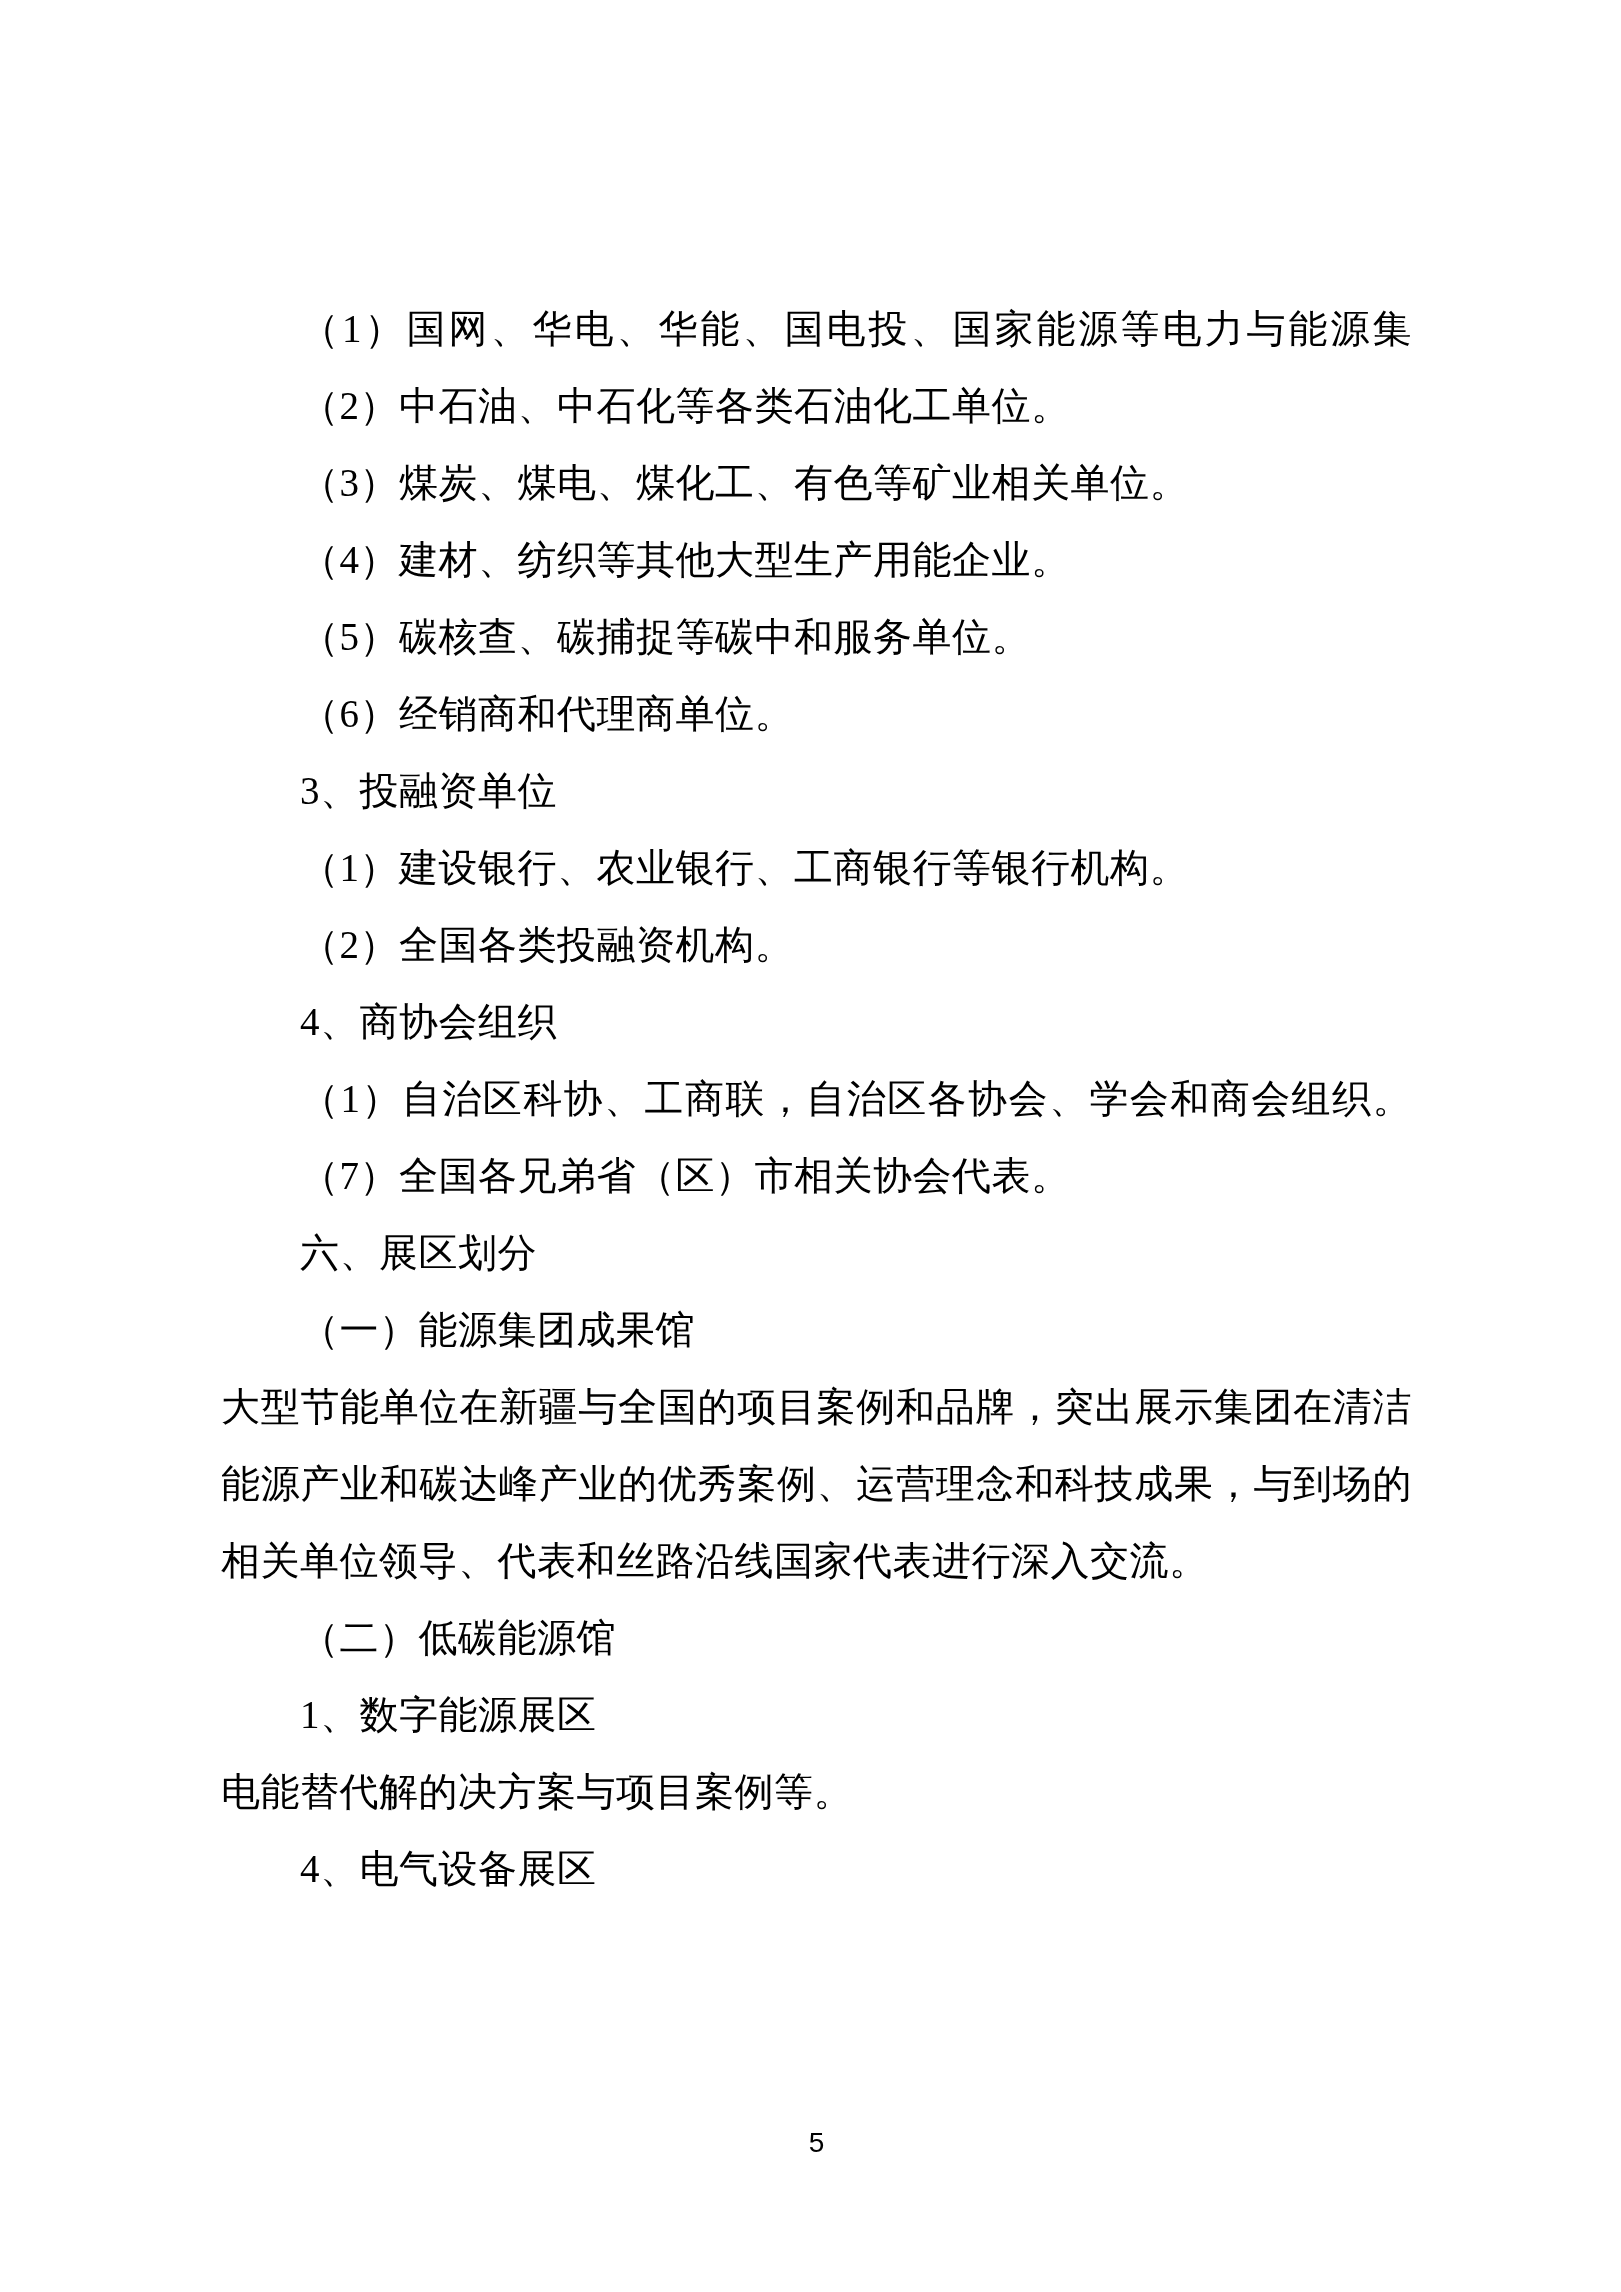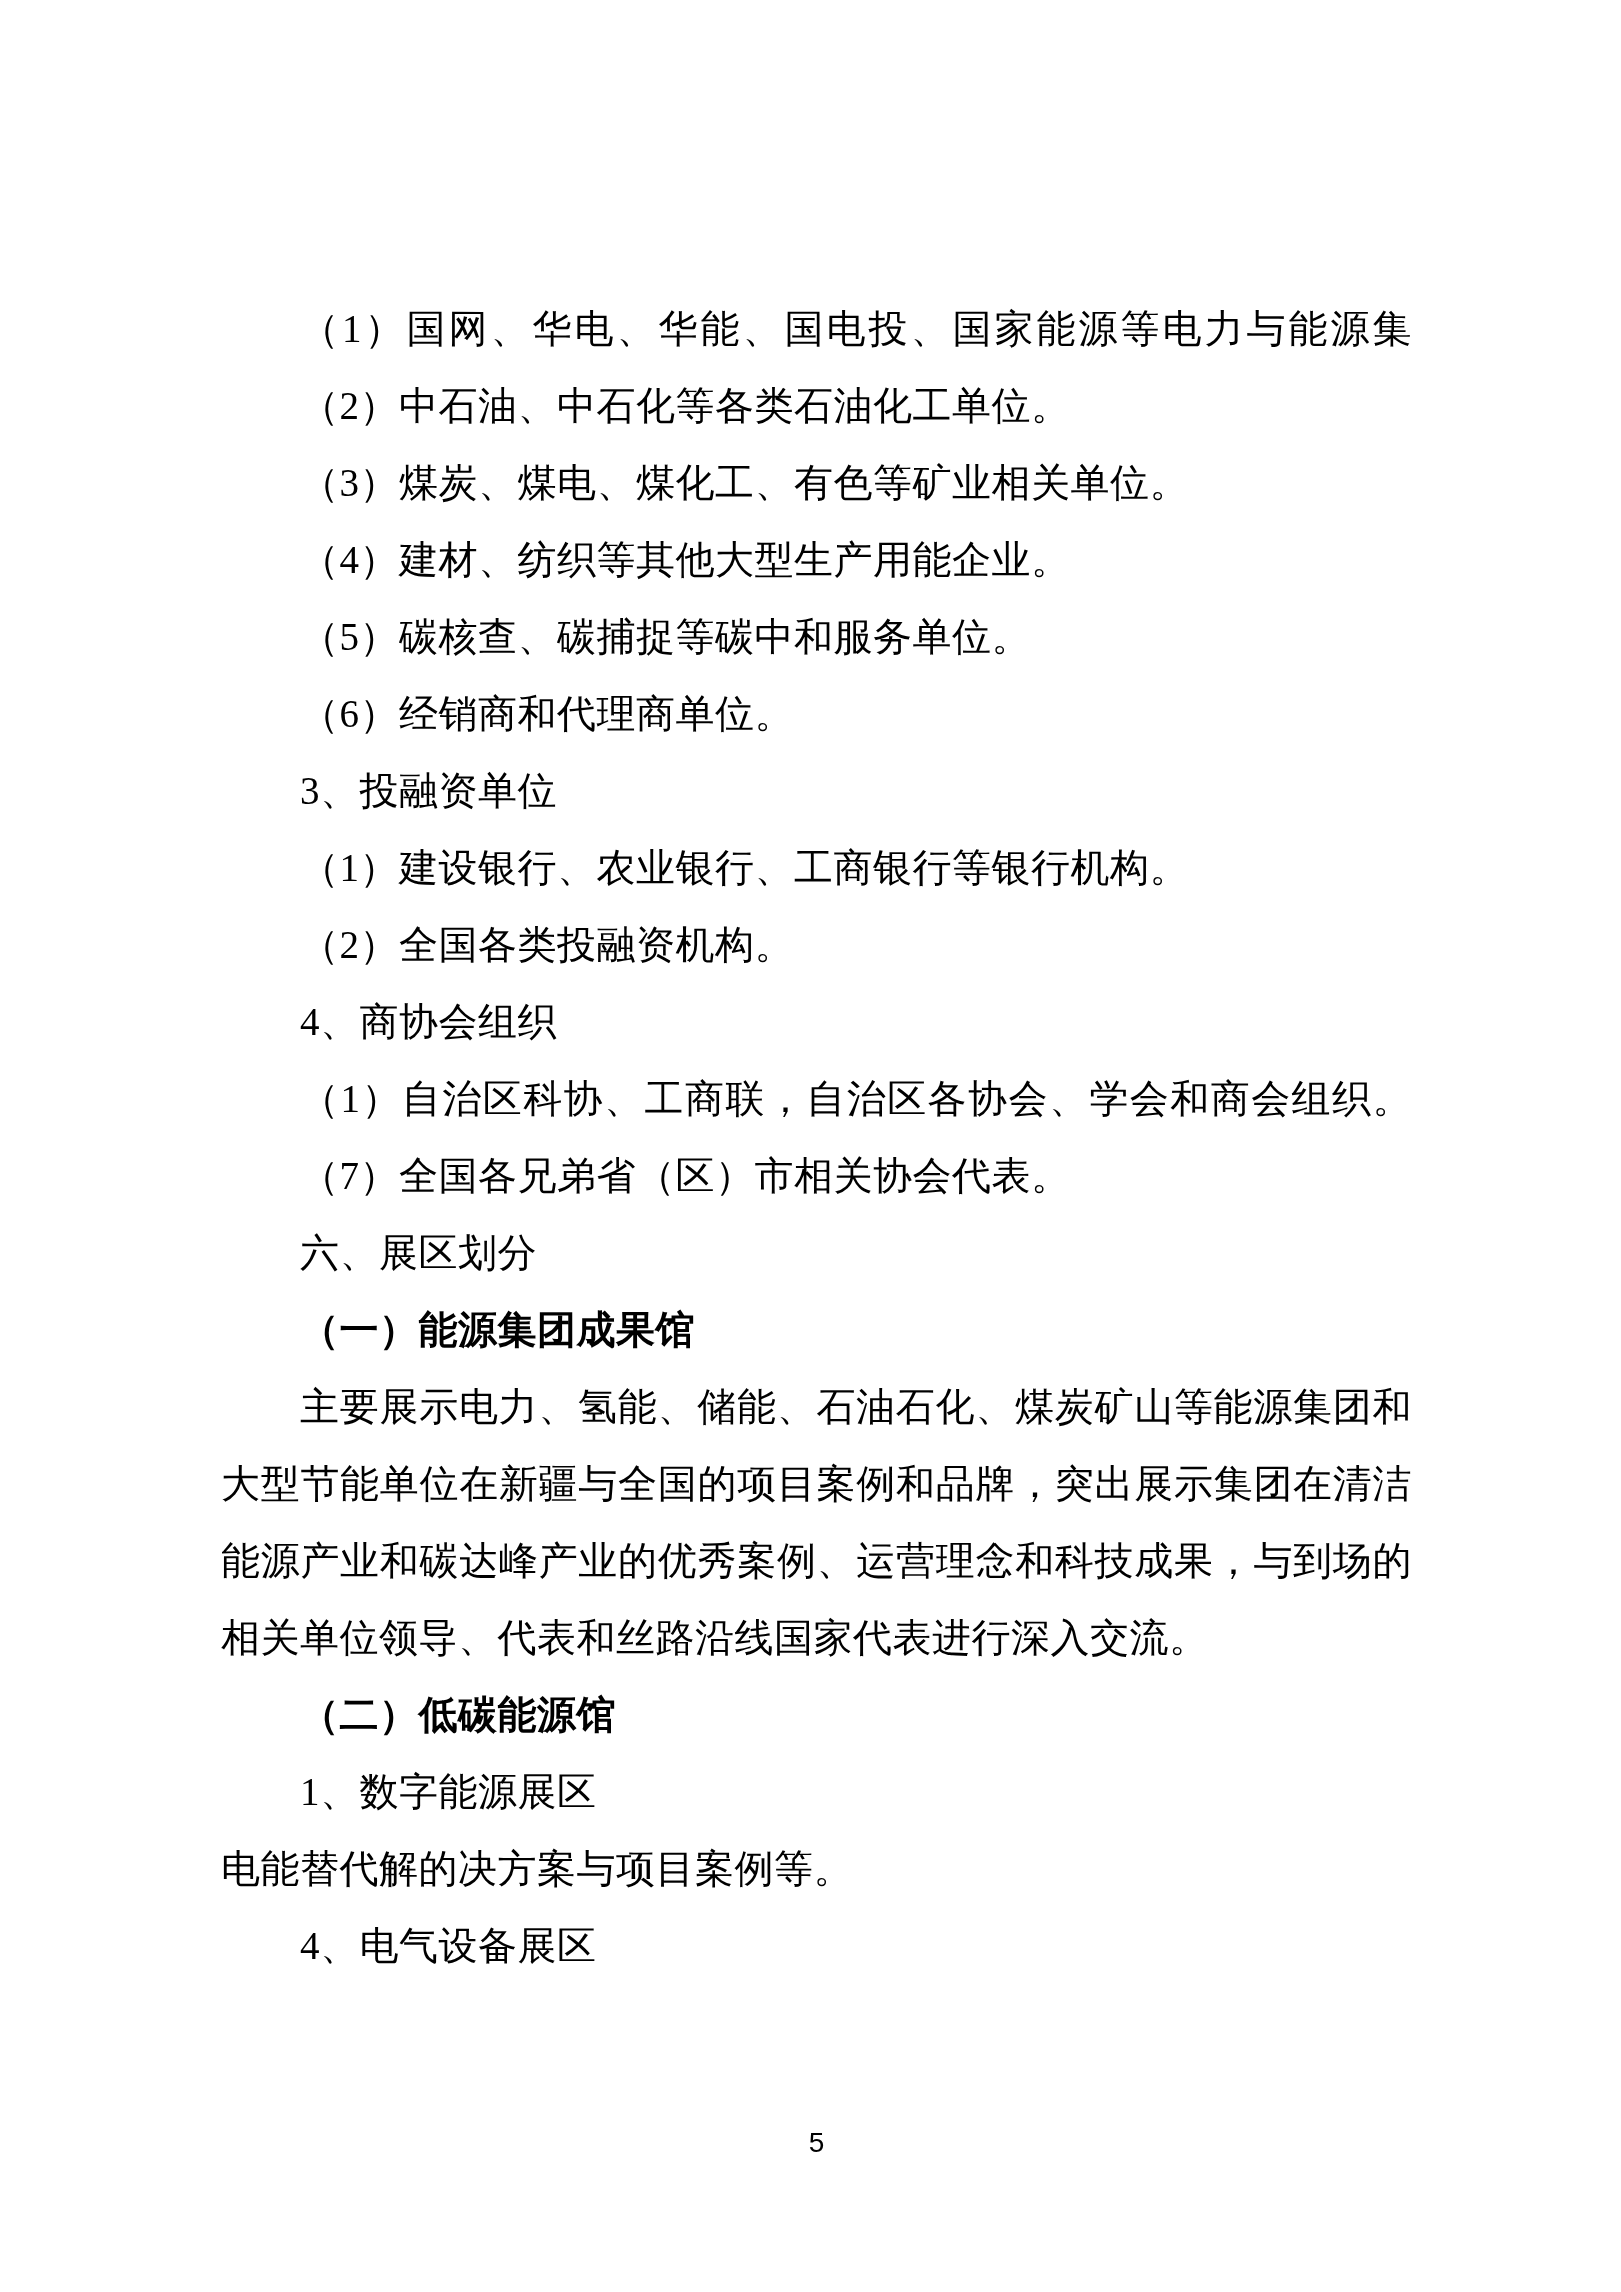--- a/index.html
+++ b/index.html
@@ -38,21 +38,21 @@
     text-align: justify;
     text-align-last: justify;
     text-justify: inter-character;
     overflow: hidden;
   }
   .h-sans {
     font-family: "Liberation Sans", "DejaVu Sans", sans-serif;
     font-weight: 400;
   }
   .h-serif {
-    font-weight: 700;
+    font-weight: 400;
   }
   .page-number {
     position: absolute;
     top: 2123px;
     left: 221px;
     width: 1191px;
     height: 39px;
     line-height: 39px;
     text-align: center;
     font-size: 28px;
@@ -72,21 +72,20 @@
     <div class="ln indent">（5）碳核查、碳捕捉等碳中和服务单位。</div>
     <div class="ln indent">（6）经销商和代理商单位。</div>
     <div class="ln indent">3、投融资单位</div>
     <div class="ln indent">（1）建设银行、农业银行、工商银行等银行机构。</div>
     <div class="ln indent">（2）全国各类投融资机构。</div>
     <div class="ln indent">4、商协会组织</div>
     <div class="ln indent fill">（1）自治区科协、工商联，自治区各协会、学会和商会组织。</div>
     <div class="ln indent">（7）全国各兄弟省（区）市相关协会代表。</div>
     <div class="ln indent h-sans">六、展区划分</div>
     <div class="ln indent h-serif">（一）能源集团成果馆</div>
-    <div class="ln indent fill">主要展示电力、氢能、储能、石油石化、煤炭矿山等能源集团和</div>
     <div class="ln fill">大型节能单位在新疆与全国的项目案例和品牌，突出展示集团在清洁</div>
     <div class="ln fill">能源产业和碳达峰产业的优秀案例、运营理念和科技成果，与到场的</div>
     <div class="ln">相关单位领导、代表和丝路沿线国家代表进行深入交流。</div>
     <div class="ln indent h-serif">（二）低碳能源馆</div>
     <div class="ln indent">1、数字能源展区</div>
     <div class="ln">电能替代解的决方案与项目案例等。</div>
     <div class="ln indent">4、电气设备展区</div>
   </div>
   <div class="page-number">5</div>
 </div>

